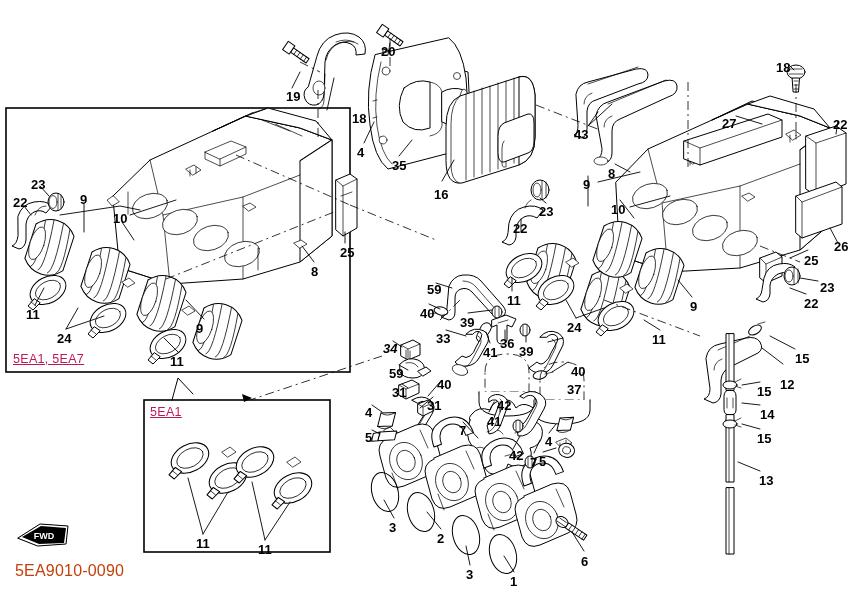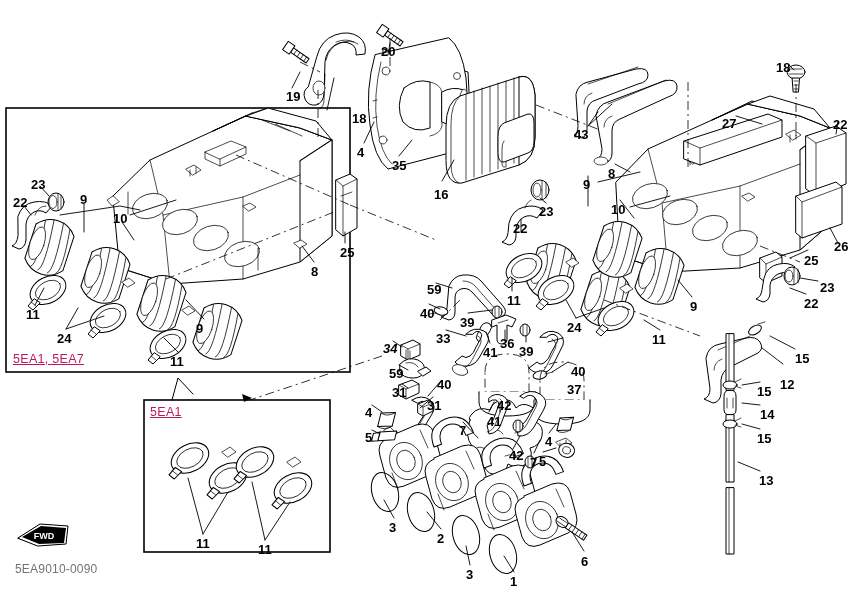--- a/index.html
+++ b/index.html
@@ -27,22 +27,22 @@
     font-size:12.5px;
     font-weight:normal;
     color:#be185d;
     white-space:nowrap;
     letter-spacing:.3px;
     text-decoration:underline;
   }
   .partno{
     position:absolute;
     font-family:"Liberation Sans", sans-serif;
-    font-size:12px;
-    color:#737373;
+    font-size:16px;
+    color:#c2410c;
     white-space:nowrap;
     letter-spacing:.2px;
   }
   .fwdtext{
     font-family:"Liberation Sans", sans-serif;
     font-size:9px;
     font-weight:bold;
     fill:#fff;
   }
 </style>

